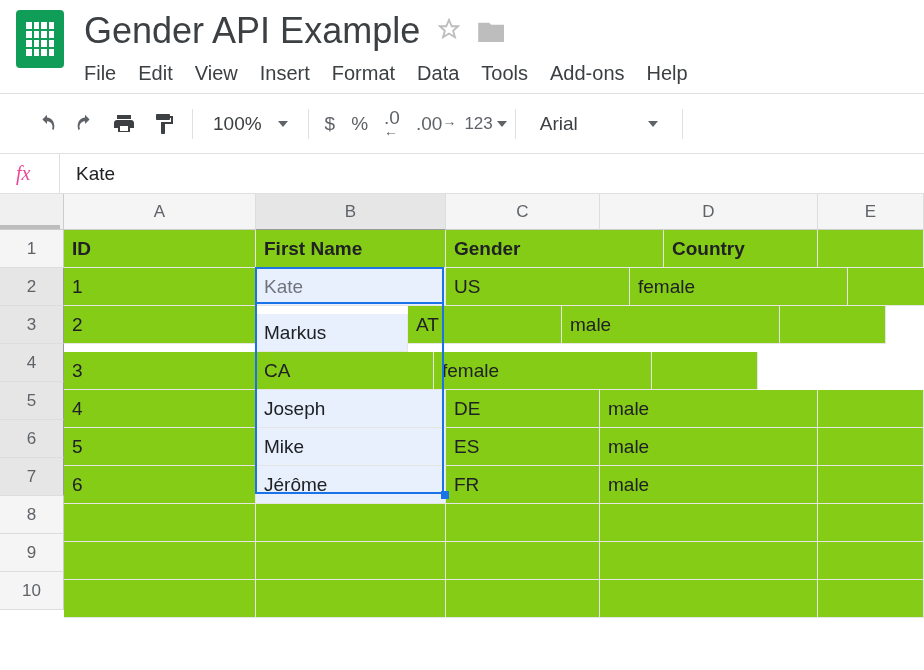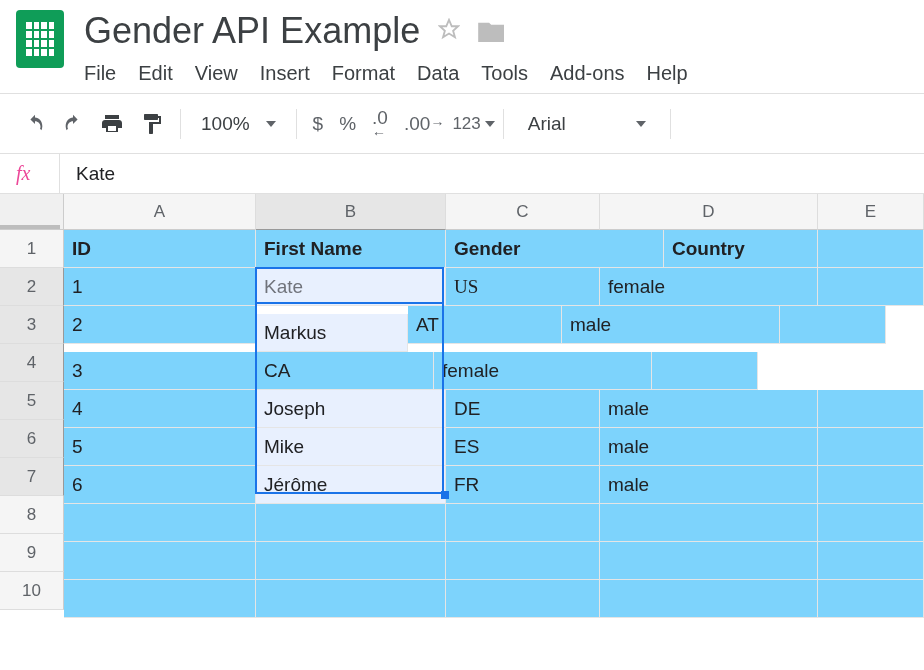--- a/index.html
+++ b/index.html
@@ -10,21 +10,21 @@
     .logo-grid { width: 28px; height: 34px; display: grid; grid-template-columns: repeat(4, 1fr); grid-template-rows: repeat(4, 1fr); gap: 2px; }
     .logo-cell { background: #fff; }
     .title-area { flex: 1; }
     .title-row { display: flex; align-items: center; gap: 18px; margin-bottom: 6px; }
     .doc-title { font-size: 36px; color: #3c4043; font-weight: 400; }
     .star-icon svg { width: 22px; height: 22px; fill: none; stroke: #bdbdbd; stroke-width: 2; }
     .folder-icon { width: 26px; height: 22px; background: #bdbdbd; clip-path: polygon(0 12%, 42% 12%, 50% 22%, 100% 22%, 100% 100%, 0 100%); }
     .menu-row { display: flex; gap: 22px; font-size: 20px; color: #3c4043; padding-top: 4px; }
     .menu-item { cursor: pointer; }
     
-    .toolbar { display: flex; align-items: center; padding: 10px 16px; gap: 0; border-bottom: 1px solid #e0e0e0; height: 60px; }
+    .toolbar { display: flex; align-items: center; padding: 10px 28px; gap: 0; border-bottom: 1px solid #e0e0e0; height: 60px; }
     .tb-btn { padding: 6px 8px; cursor: pointer; display: flex; align-items: center; justify-content: center; color: #5f6368; }
     .tb-sep { width: 1px; height: 30px; background: #e0e0e0; margin: 0 8px; }
     .zoom { display: flex; align-items: center; gap: 16px; font-size: 19px; color: #3c4043; padding: 0 12px; cursor: pointer; }
     .caret-down { border-left: 5px solid transparent; border-right: 5px solid transparent; border-top: 6px solid #5f6368; }
     .fmt { font-size: 19px; color: #5f6368; padding: 0 8px; cursor: pointer; }
     .num-fmt { display: flex; align-items: center; gap: 4px; font-size: 17px; color: #5f6368; cursor: pointer; }
     .font-sel { display: flex; align-items: center; gap: 70px; font-size: 19px; color: #3c4043; padding: 0 16px; cursor: pointer; }
     
     .fx-bar { display: flex; align-items: center; border-bottom: 1px solid #e0e0e0; height: 40px; }
     .fx-label { font-style: italic; font-family: 'Times New Roman', serif; color: #ec4899; font-size: 20px; padding: 0 16px; border-right: 1px solid #e0e0e0; height: 100%; display: flex; align-items: center; min-width: 60px; }
@@ -35,21 +35,21 @@
     .corner::after { content: ''; position: absolute; left: 0; bottom: 0; width: 60px; height: 4px; background: #bdbdbd; }
     .col-headers { position: absolute; left: 64px; top: 0; display: flex; }
     .col-h { height: 36px; background: #f5f5f5; border-right: 1px solid #ddd; border-bottom: 1px solid #ccc; display: flex; align-items: center; justify-content: center; font-size: 17px; color: #5f6368; }
     .col-h.sel { background: #e6e6e6; border-bottom-color: #999; }
     .row-headers { position: absolute; left: 0; top: 36px; }
     .row-h { width: 64px; height: 38px; background: #f5f5f5; border-right: 1px solid #ccc; border-bottom: 1px solid #ddd; display: flex; align-items: center; justify-content: center; font-size: 17px; color: #5f6368; }
     .row-h.sel { background: #e6e6e6; border-right-color: #999; }
     
     .cells { position: absolute; left: 64px; top: 36px; }
     .row { display: flex; }
-    .cell { height: 38px; border-right: 1px solid #e5e5e5; border-bottom: 1px solid #e5e5e5; padding: 0 8px; display: flex; align-items: center; font-size: 19px; color: #202124; background: #7dd3fc; }
+    .cell { height: 38px; border-right: 1px solid #e5e5e5; border-bottom: 1px solid #e5e5e5; padding: 0 8px; display: flex; align-items: center; font-size: 19px; color: #202124; background: #84cc16; }
     .cell.hdr { font-weight: 700; }
     .cell.rsel { background: #e8f0fe; }
     
     .sel-outline { position: absolute; border: 2px solid #1a73e8; pointer-events: none; }
     .active-cell { position: absolute; border: 2px solid #1a73e8; background: rgba(232,240,254,0.4); pointer-events: none; }
     .sel-handle { position: absolute; width: 8px; height: 8px; background: #1a73e8; pointer-events: none; }
   </style>
 </head>
 <body>
 
@@ -177,21 +177,21 @@
       <div class="row">
         <div class="cell hdr" style="width: 192px;">ID</div>
         <div class="cell hdr" style="width: 190px;">First Name</div>
         <div class="cell hdr" style="width: 218px;">Gender</div>
         <div class="cell hdr" style="width: 154px;">Country</div>
         <div class="cell" style="width: 106px;"></div>
       </div>
       <div class="row">
         <div class="cell" style="width: 192px;">1</div>
         <div class="cell rsel" style="width: 190px;">Kate</div>
-        <div class="cell" style="width: 154px; font-family: Liberation Serif, serif;">US</div>
+        <div class="cell" style="width: 184px;">US</div>
         <div class="cell" style="width: 218px;">female</div>
         <div class="cell" style="width: 106px;"></div>
       </div>
       <div class="row">
         <div class="cell" style="width: 192px;">2</div>
         <div class="cell rsel" style="width: 152px; margin-top: 8px;">Markus</div>
         <div class="cell" style="width: 154px;">AT</div>
         <div class="cell" style="width: 218px;">male</div>
         <div class="cell" style="width: 106px;"></div>
       </div>

